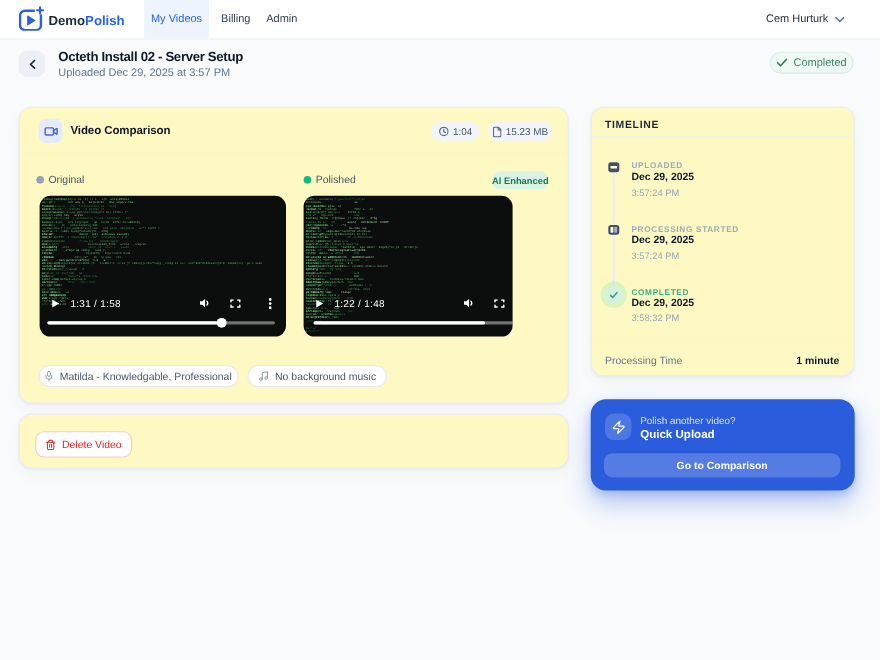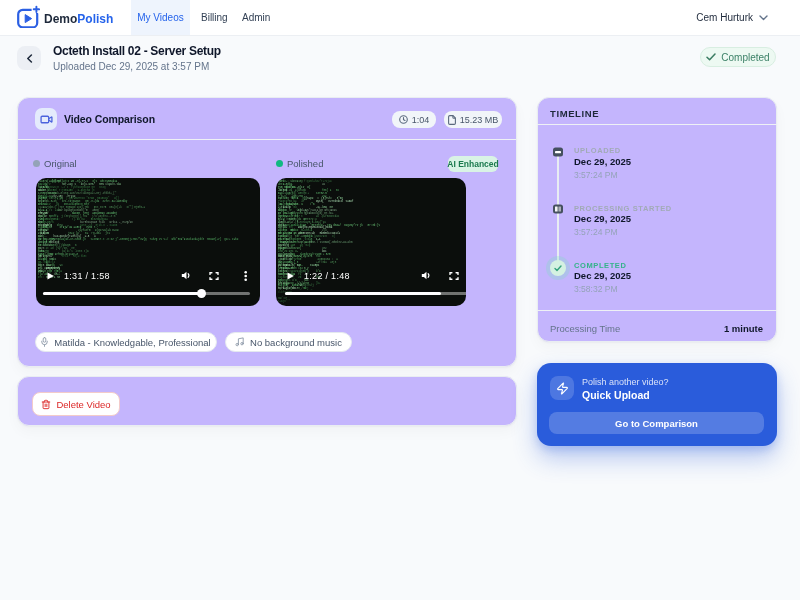--- a/index.html
+++ b/index.html
@@ -15,21 +15,21 @@
   .tab { position:absolute; top:0; height:35px; font-size:10px; color:#334155; font-weight:500; display:flex; align-items:center; }
   .user { position:absolute; top:0; right:32px; height:35px; display:flex; align-items:center; font-size:10px; color:#1e293b; font-weight:500; }
   .chev { margin-left:6px; }
   
   .back { position:absolute; left:17px; top:46px; width:24px; height:24px; border-radius:8px; background:#eceff4; display:flex; align-items:center; justify-content:center; }
   .ptitle { position:absolute; left:53px; top:44px; font-size:12px; font-weight:bold; color:#0f172a; letter-spacing:-0.3px; }
   .psub { position:absolute; left:53px; top:61px; font-size:10px; color:#64748b; }
   .badge-done { position:absolute; left:700px; top:47px; width:76px; height:20px; border-radius:999px; background:#edf9f2; border:1px solid #d8eee1; display:flex; align-items:center; justify-content:center; font-size:10px; font-weight:500; color:#3d8268; }
   .badge-done svg { margin-right:5px; }
   
-  .card { position:absolute; background:#c4b5fd; border:1px solid #e9edf2; border-radius:12px; box-shadow:0 1px 2px rgba(15,23,42,.04), 0 6px 14px rgba(15,23,42,.03); }
+  .card { position:absolute; background:#fef9c3; border:1px solid #e9edf2; border-radius:12px; box-shadow:0 1px 2px rgba(15,23,42,.04), 0 6px 14px rgba(15,23,42,.03); }
   .card-main { left:17px; top:97px; width:500px; height:270px; }
   .card-actions { left:17px; top:376px; width:500px; height:50px; }
   .card-tl { left:537px; top:97px; width:240px; height:245px; }
   
   .vc-head { position:absolute; left:0; top:0; width:100%; height:42px; border-bottom:1px solid #eef1f5; }
   .vc-ic { position:absolute; left:17px; top:10px; width:22px; height:22px; border-radius:7px; background:#e4ebfc; display:flex; align-items:center; justify-content:center; }
   .vc-t { position:absolute; left:46px; top:15px; font-size:10.5px; font-weight:bold; color:#0f172a; letter-spacing:-0.1px; }
   .pill { position:absolute; top:13px; white-space:nowrap; height:17px; border-radius:8px; background:#f1f5f9; display:flex; align-items:center; font-size:9px; color:#475569; font-weight:500; padding:0 7px; justify-content:center; }
   .pill svg { margin-right:4px; flex-shrink:0; }
   

